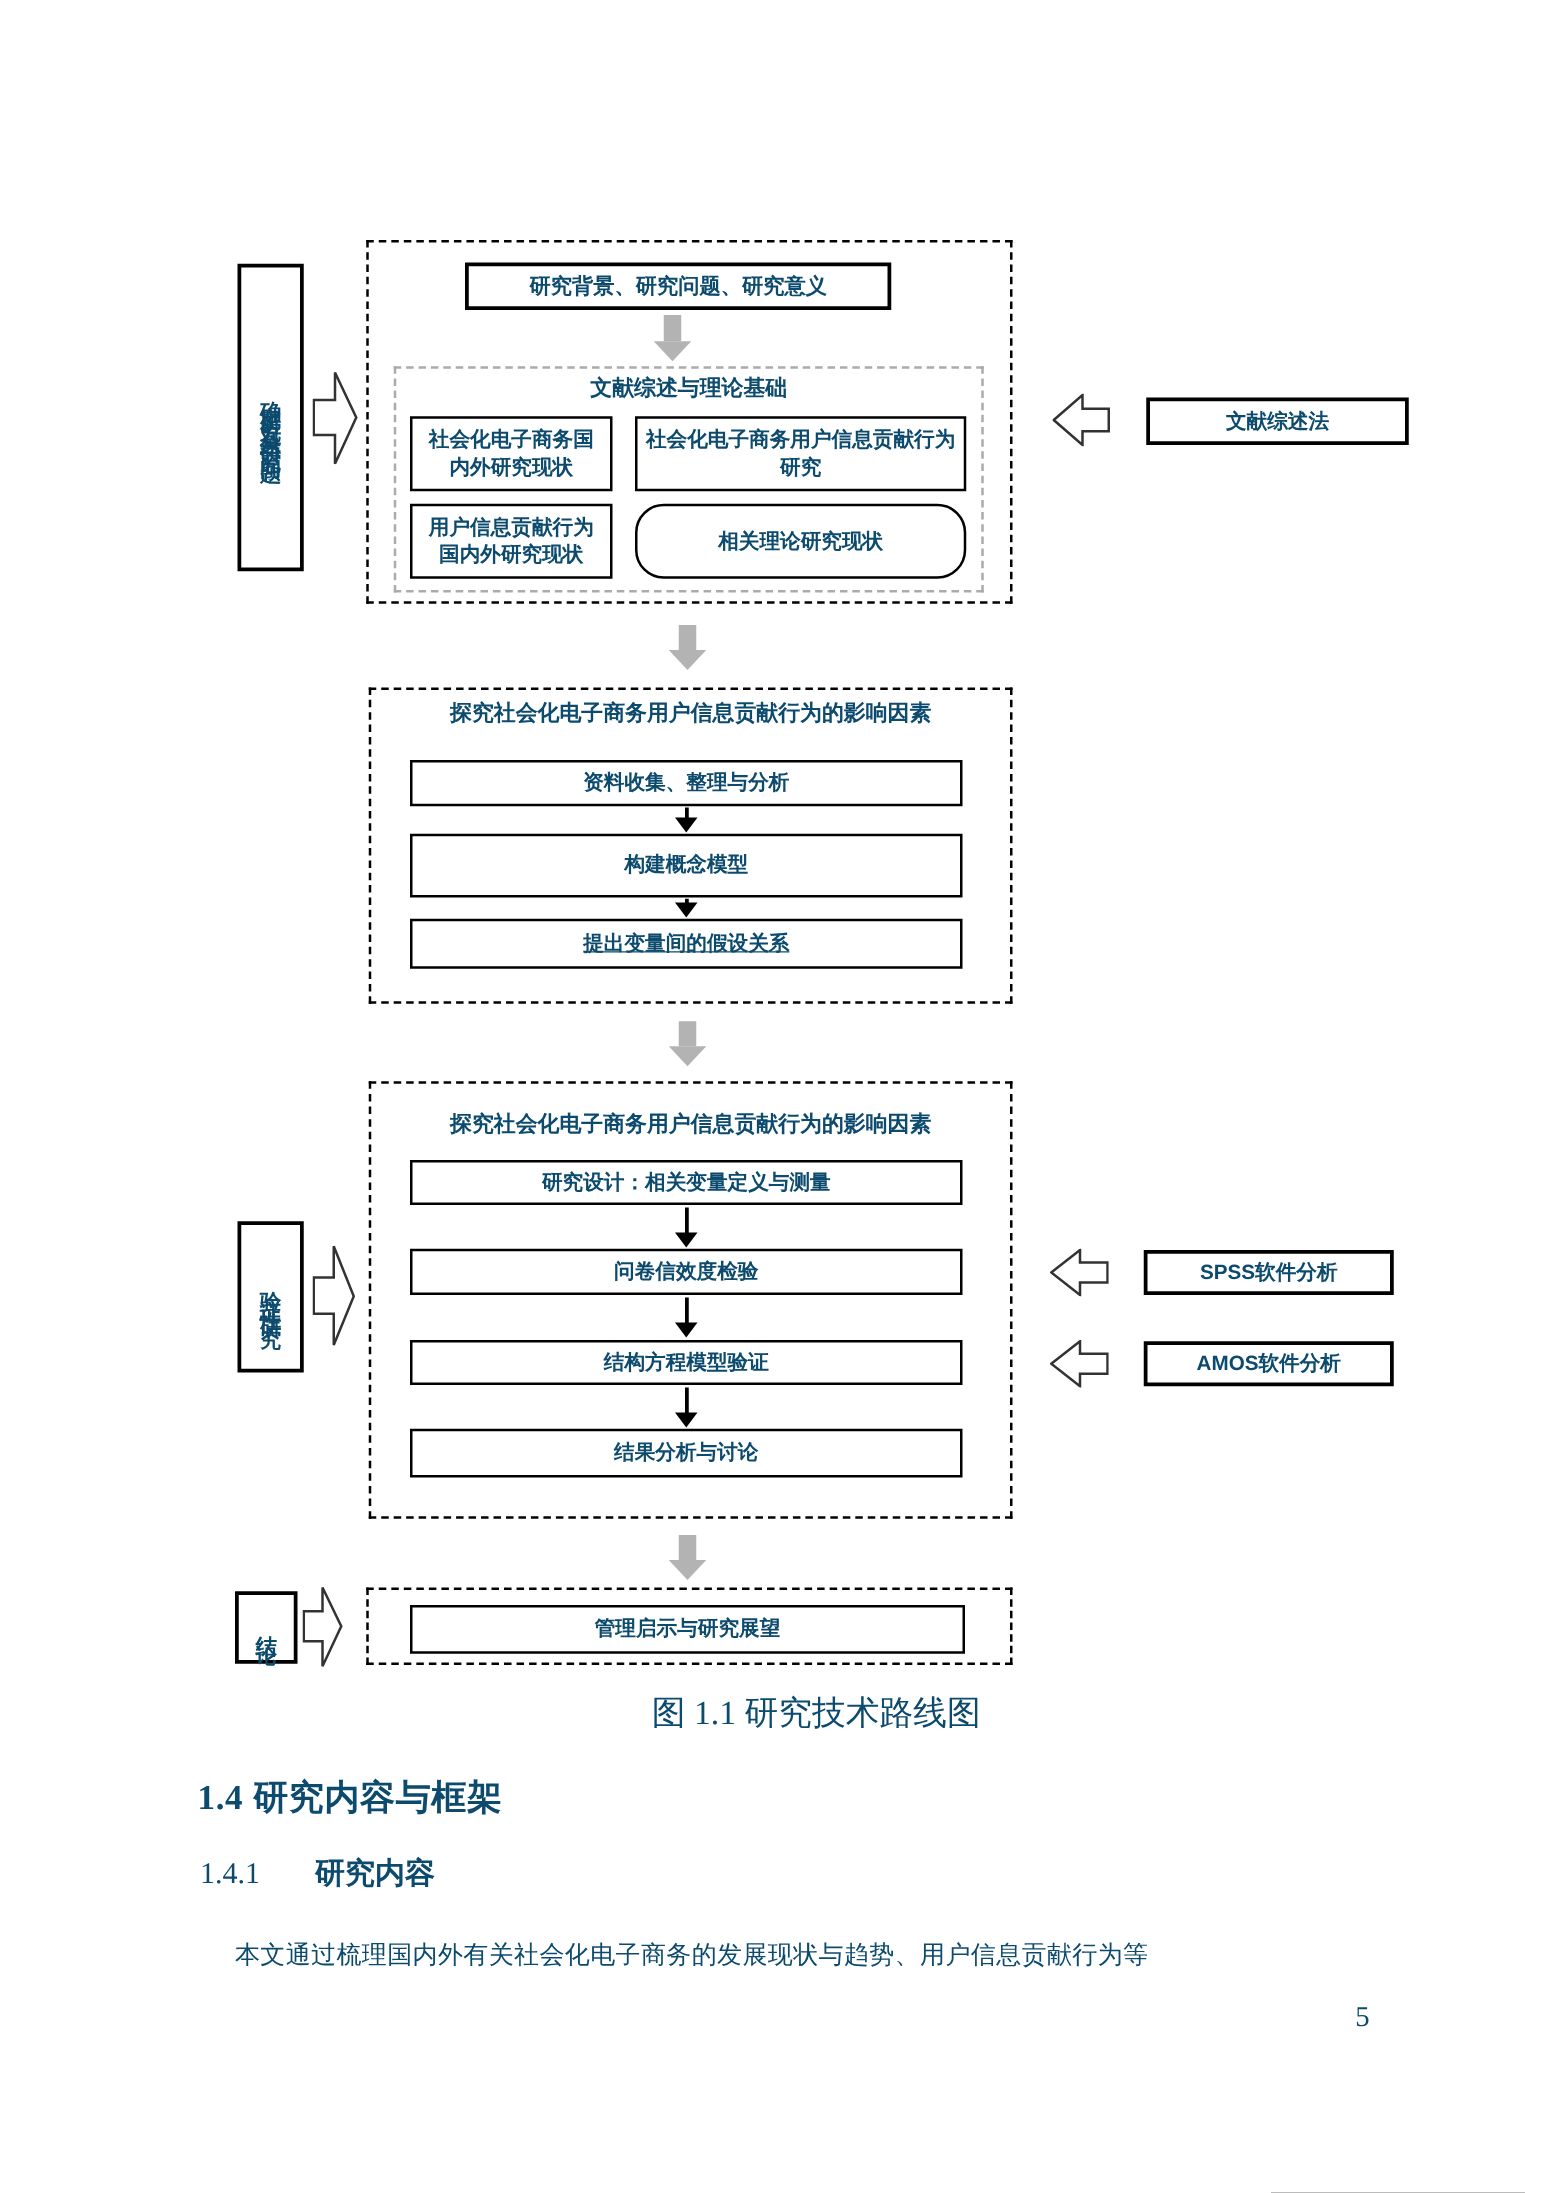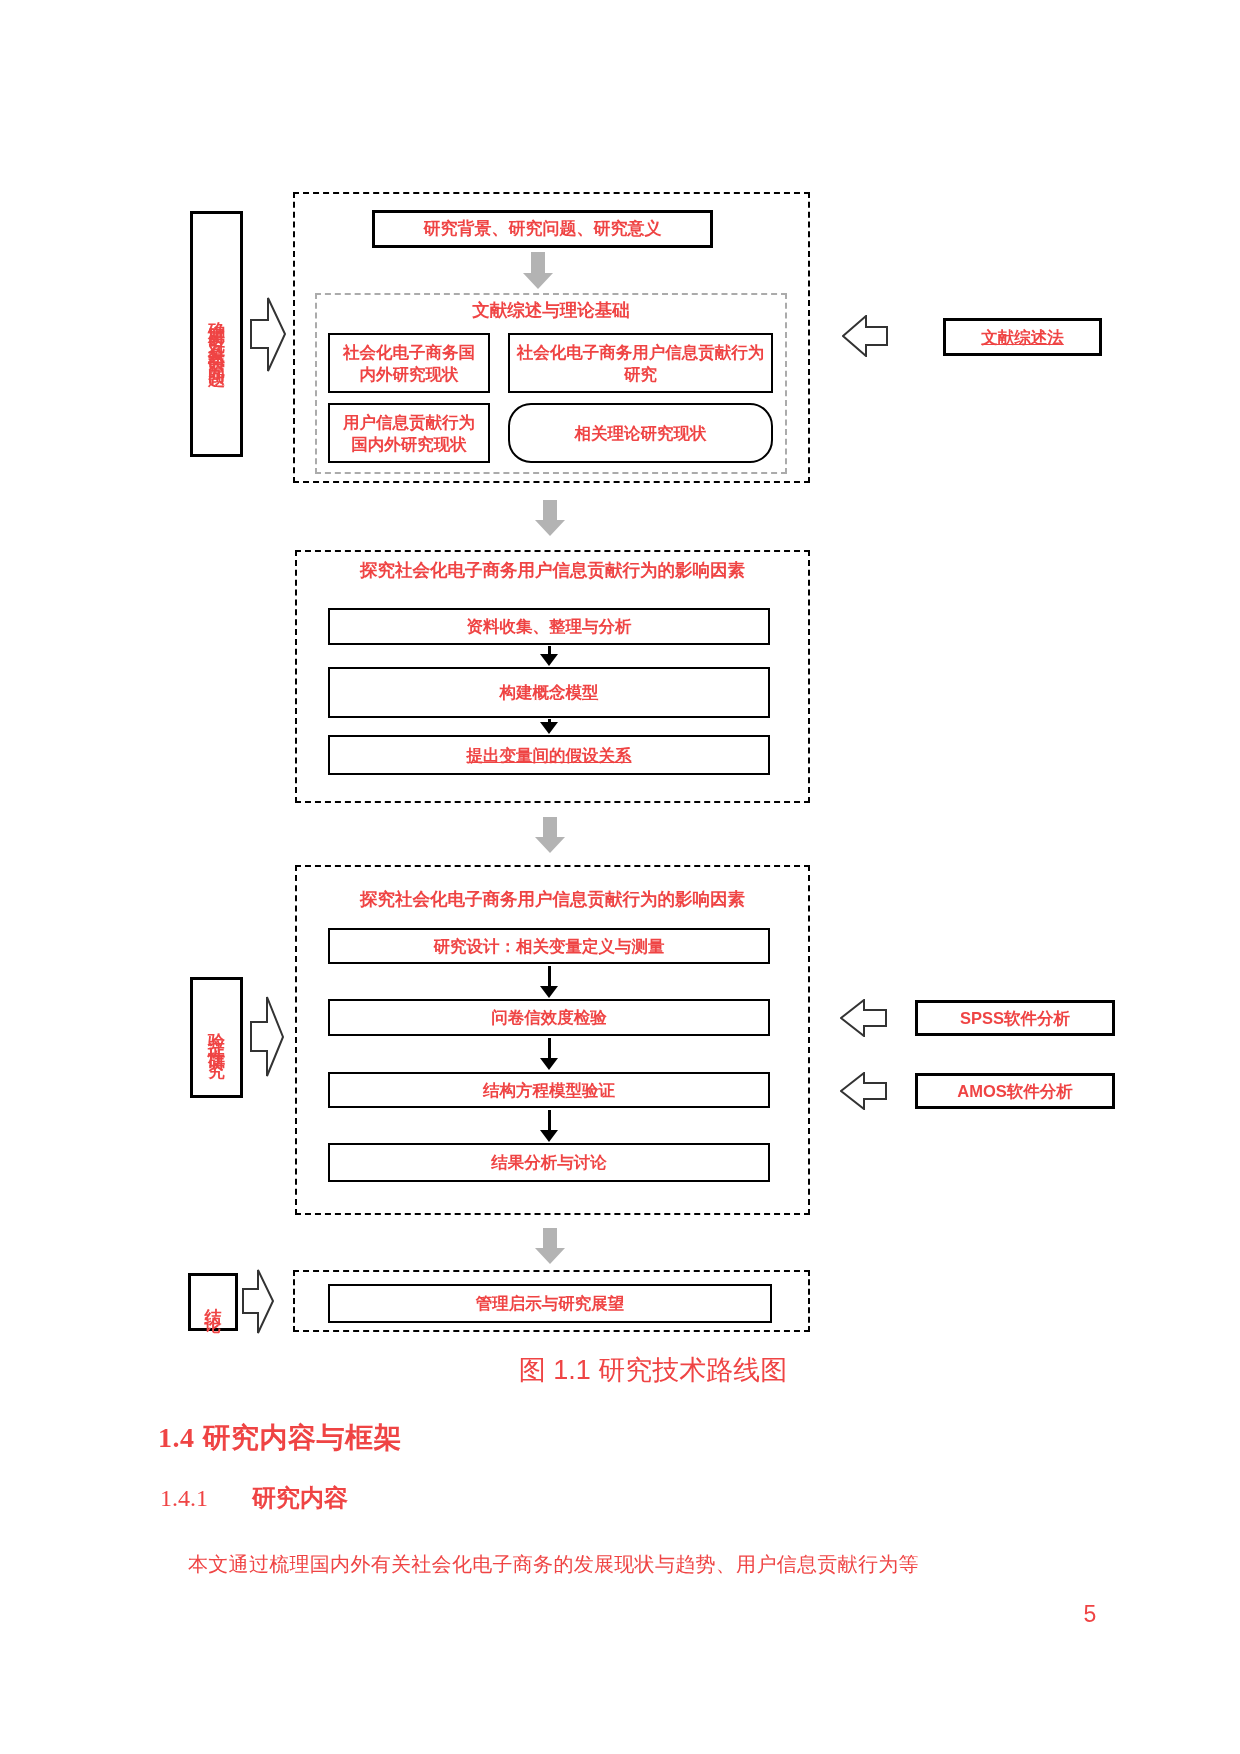--- a/index.html
+++ b/index.html
@@ -1,19 +1,19 @@
 <!DOCTYPE html>
 <html><head>
 <meta charset="utf-8">
 <style>
   html,body{margin:0;padding:0;background:#888;}
   .page{
     position:relative;width:1240px;height:1754px;margin:0 auto;
     background:#ffffff;overflow:hidden;
-    font-family:"Liberation Sans","DejaVu Sans",sans-serif;color:#ef4444;
+    font-family:"Liberation Sans","DejaVu Sans",sans-serif;color:#0c4a6e;
   }
   .abs{position:absolute;box-sizing:border-box;}
   
   .fbox{
     position:absolute;box-sizing:border-box;background:#fff;
     border:2px solid #000;display:flex;align-items:center;justify-content:center;
     text-align:center;font-size:16.5px;font-weight:600;line-height:1.35;padding:2px 6px;
   }
   .fbox.thick{border-width:3px;}
   .fbox.bold{font-weight:700;font-size:17px;}
@@ -32,21 +32,21 @@
   .conn{position:absolute;width:18px;}
   .conn::before{content:"";position:absolute;left:7.5px;top:0;bottom:10px;width:3px;background:#000;}
   .conn::after{content:"";position:absolute;left:0;bottom:0;width:0;height:0;
     border-left:9px solid transparent;border-right:9px solid transparent;border-top:12px solid #000;}
   
   .garrow{position:absolute;width:30px;}
   .garrow::before{content:"";position:absolute;left:8px;top:0;width:14px;height:calc(100% - 16px);background:#b3b3b3;}
   .garrow::after{content:"";position:absolute;left:0;bottom:0;width:0;height:0;
     border-left:15px solid transparent;border-right:15px solid transparent;border-top:16px solid #b3b3b3;}
   
-  .serif{font-family:Liberation Sans, sans-serif;}
+  .serif{font-family:Liberation Serif, serif;}
   .h-sec{position:absolute;left:158px;top:1419px;font-size:28px;font-weight:700;letter-spacing:0.5px;}
   .h-sec .num{font-family:"Liberation Serif","DejaVu Serif",serif;margin-right:8px;}
   .h-sub{position:absolute;left:160px;top:1482px;font-size:24px;}
   .h-sub .num{font-family:"Liberation Serif","DejaVu Serif",serif;font-weight:400;}
   .h-sub .txt{font-weight:700;margin-left:44px;}
   .para{position:absolute;left:188px;top:1547px;font-size:20px;line-height:34px;letter-spacing:0.3px;text-align:right;}
   .caption{position:absolute;left:293px;top:1352px;width:720px;text-align:center;font-size:27px;}
   .pagenum{position:absolute;left:1060px;top:1601px;width:60px;text-align:center;font-size:23px;}
   svg{display:block;}
 </style>
@@ -77,21 +77,21 @@
   <div class="fbox" style="left:328px;top:333px;width:162px;height:60px;">社会化电子商务国内外研究现状</div>
   <div class="fbox" style="left:508px;top:333px;width:265px;height:60px;">社会化电子商务用户信息贡献行为研究</div>
   <div class="fbox" style="left:328px;top:403px;width:162px;height:60px;">用户信息贡献行为国内外研究现状</div>
   <div class="fbox" style="left:508px;top:403px;width:265px;height:60px;border-radius:23px;">相关理论研究现状</div>
 
   <div class="abs" style="left:842px;top:315px;">
     <svg width="46" height="42" viewBox="0 0 46 42">
       <polygon points="1,21 24,1 24,12 45,12 45,30 24,30 24,41" fill="#fff" stroke="#333" stroke-width="2"></polygon>
     </svg>
   </div>
-  <div class="fbox thick" style="left:943px;top:318px;width:159px;height:38px;text-decoration:underline;">文献综述法</div>
+  <div class="fbox thick" style="left:917px;top:318px;width:210px;height:38px;">文献综述法</div>
 
   <div class="garrow" style="left:535px;top:500px;height:36px;"></div>
 
   <div class="dashed" style="left:295px;top:550px;width:515px;height:253px;"></div>
   <div class="ptitle" style="left:295px;top:558px;width:515px;">探究社会化电子商务用户信息贡献行为的影响因素</div>
 
   <div class="fbox" style="left:328px;top:608px;width:442px;height:37px;">资料收集、整理与分析</div>
   <div class="conn" style="left:540px;top:646px;height:20px;"></div>
   <div class="fbox" style="left:328px;top:667px;width:442px;height:51px;">构建概念模型</div>
   <div class="conn" style="left:540px;top:719px;height:15px;"></div>

